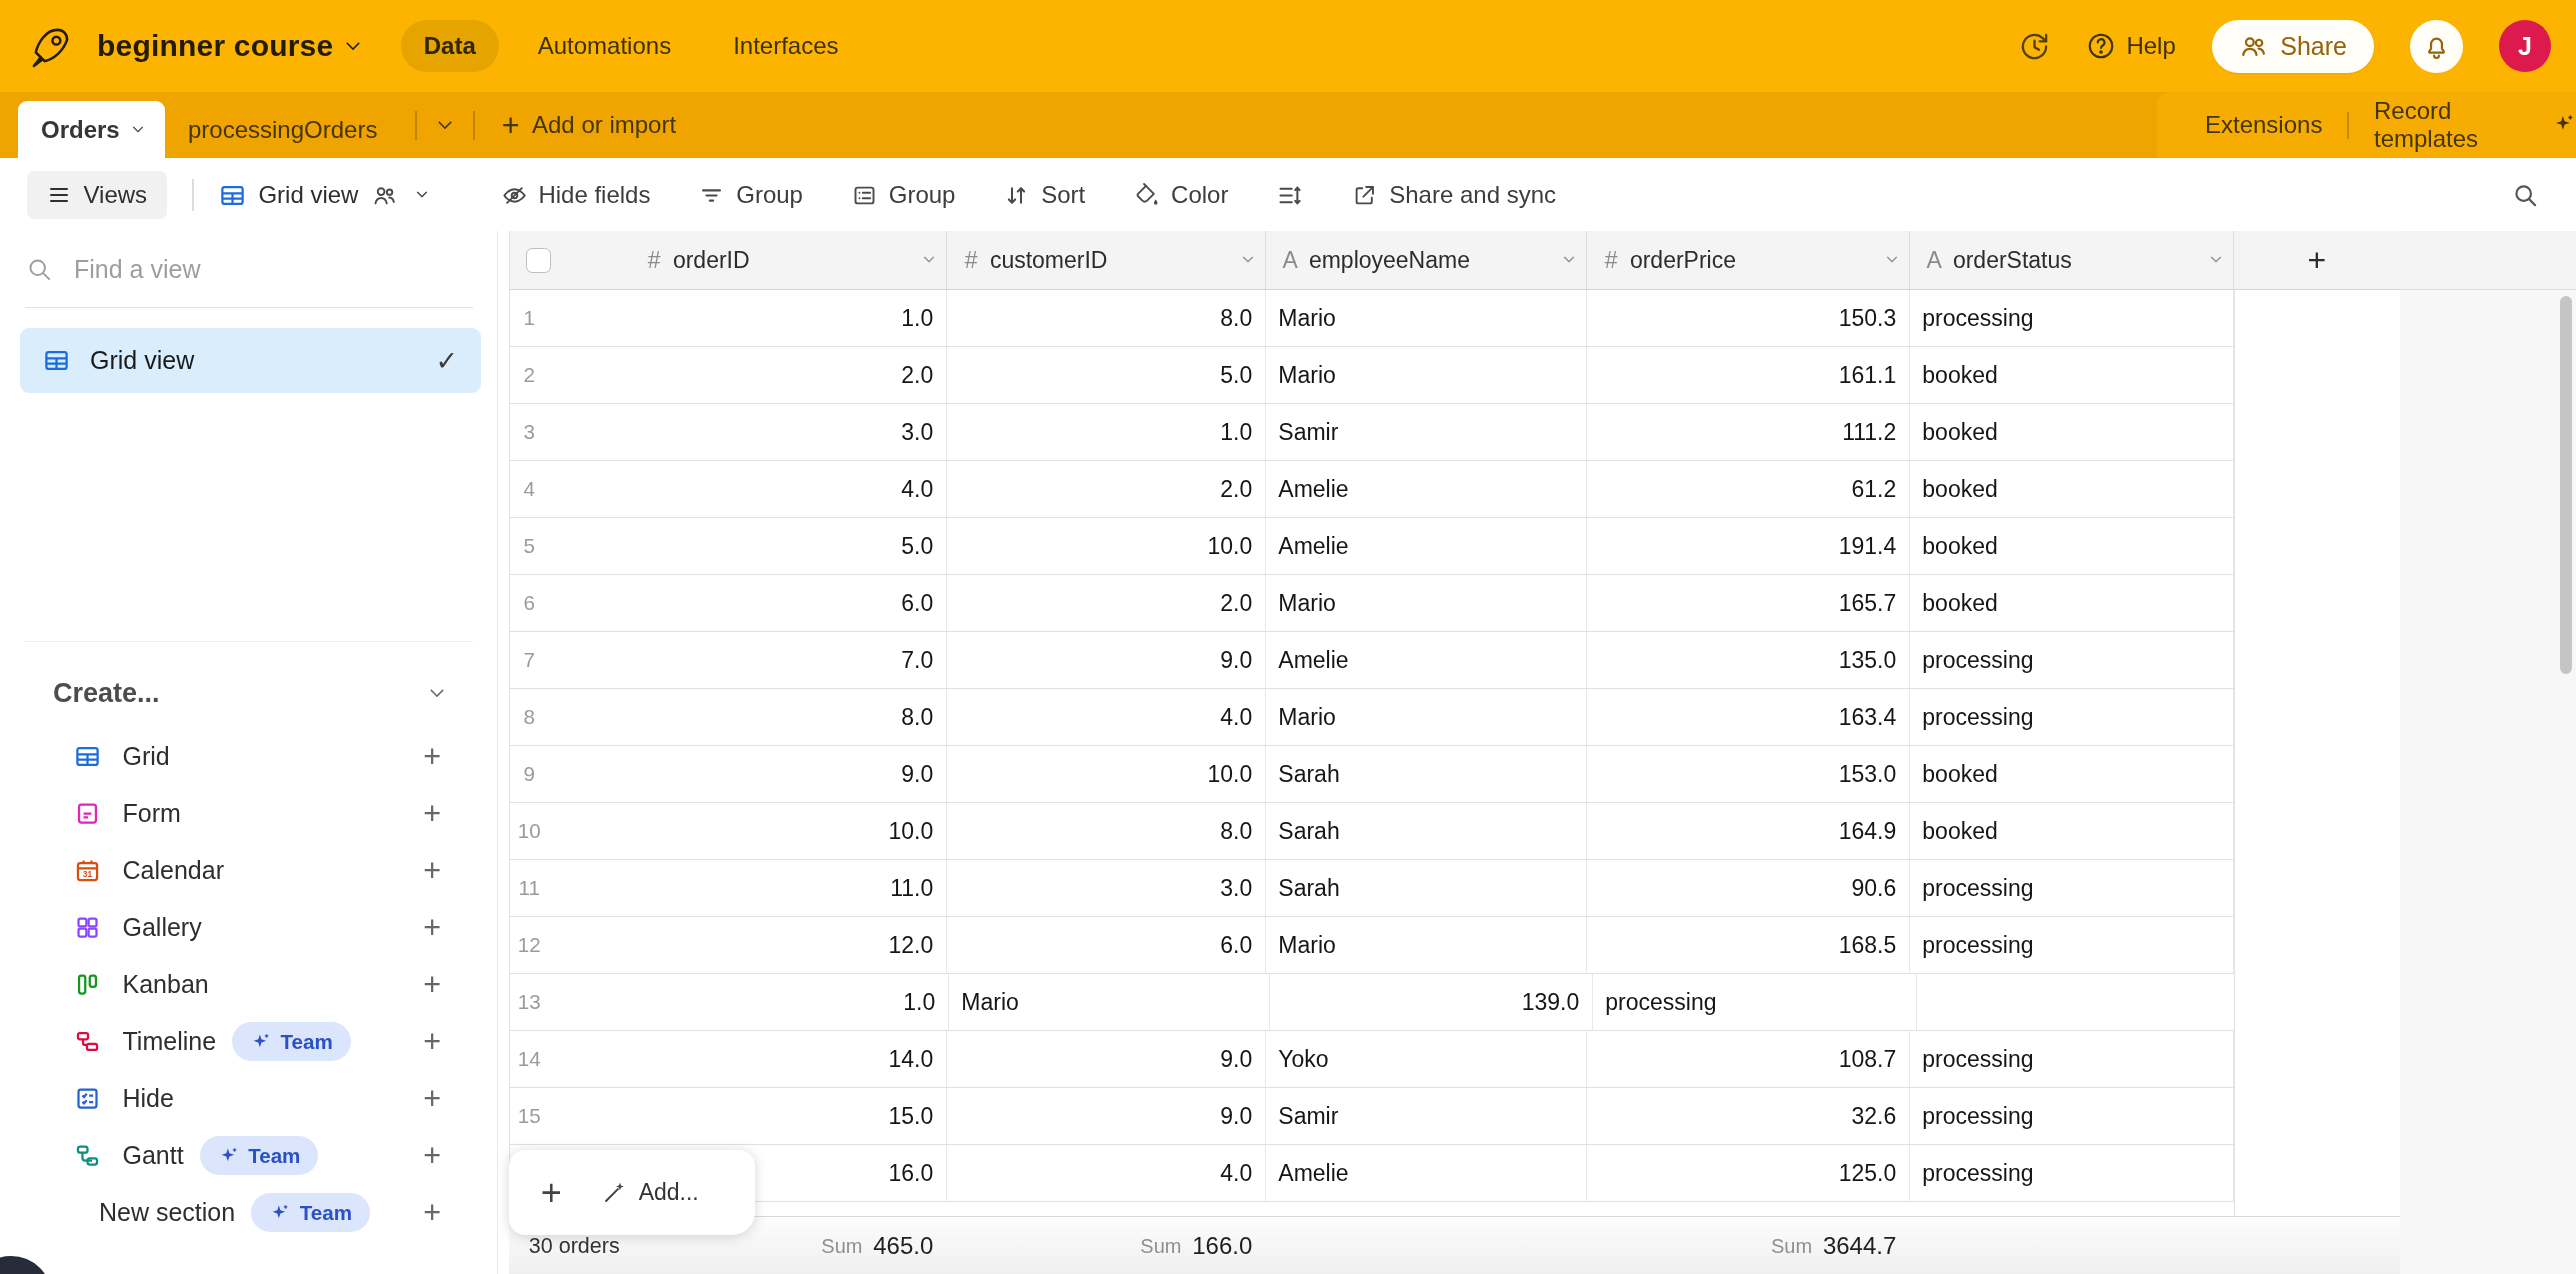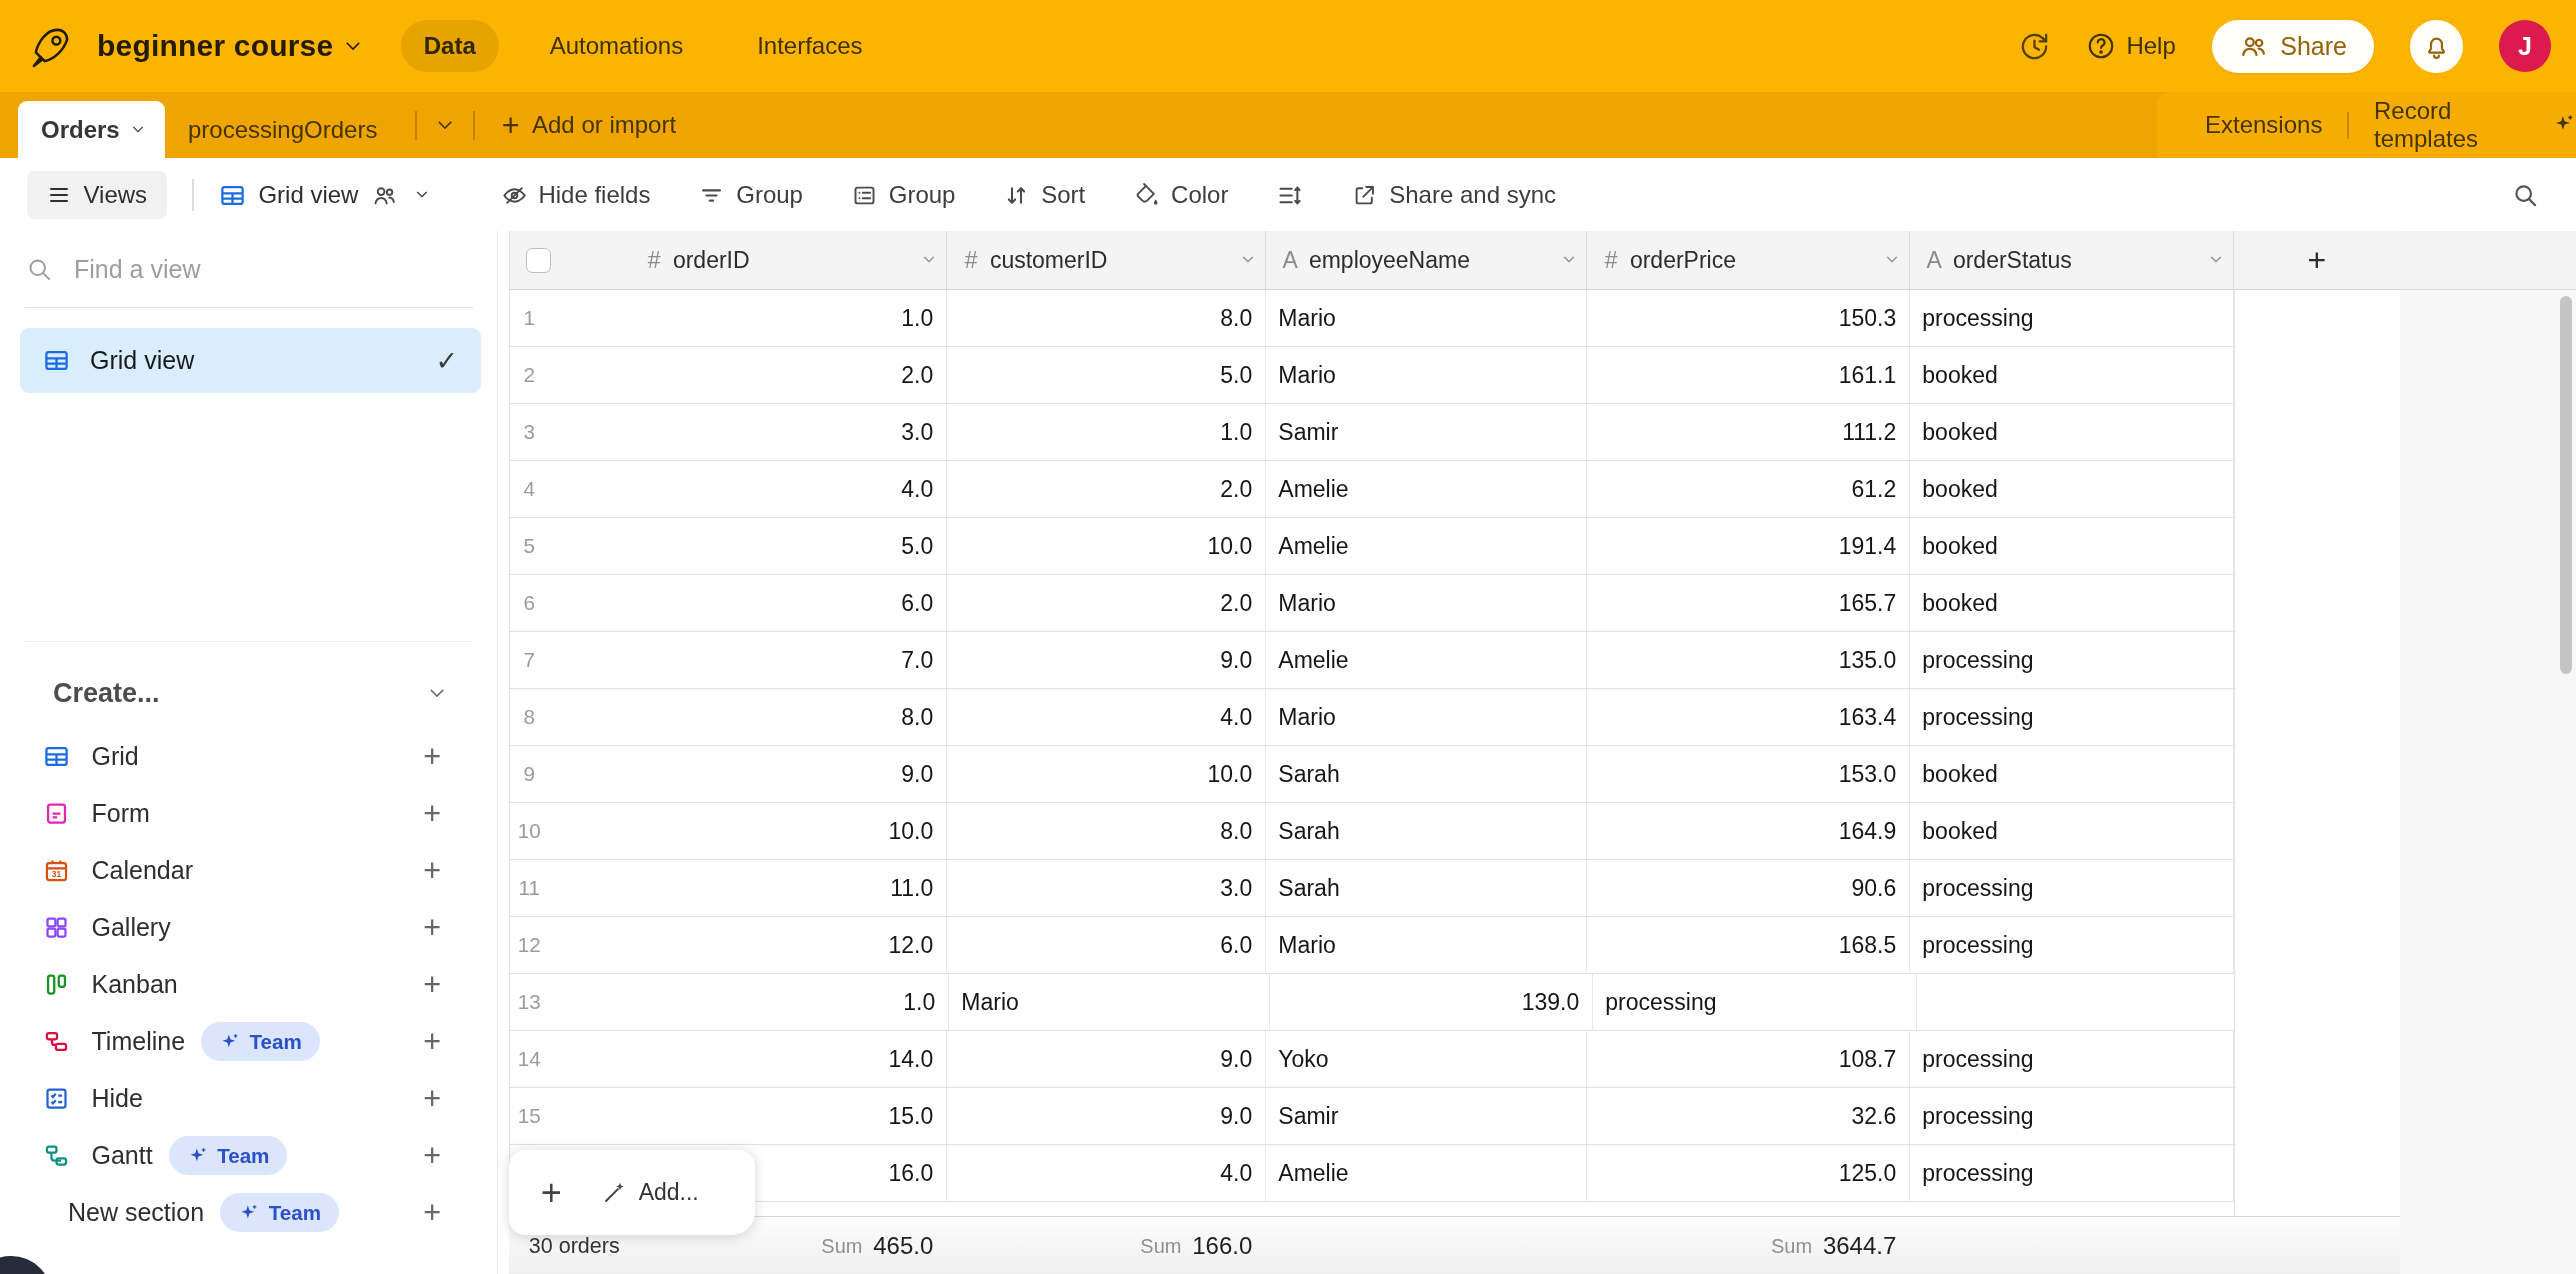--- a/index.html
+++ b/index.html
@@ -12,21 +12,21 @@
   svg{display:block;}
   .chev{display:inline-block;width:10px;height:10px;border-right:2.2px solid currentColor;border-bottom:2.2px solid currentColor;transform:rotate(45deg) translate(-1.8px,-1.8px);border-radius:0.9px;}
   .chev.sm{width:8px;height:8px;border-width:2px;}
 
   
   .topbar{position:absolute;left:0;top:0;width:2576px;height:92px;background:#fcb400;display:flex;align-items:center;justify-content:space-between;}
   .tb-left{display:flex;align-items:center;height:100%;}
   .logo{margin-left:27px;width:47px;height:47px;color:#241c02;}
   .base-name{margin-left:23px;font-size:30px;font-weight:bold;color:#241c02;letter-spacing:0.2px;cursor:pointer;}
   .tb-title-chev{margin-left:14.3px;color:#241c02;}
-  .top-nav{display:flex;align-items:center;margin-left:43px;gap:28px;}
+  .top-nav{display:flex;align-items:center;margin-left:43px;gap:16px;}
   .nav-pill{font-size:24px;color:#3e3100;padding:11.7px 23px;border-radius:27px;cursor:pointer;}
   .nav-pill.active{background:rgba(0,0,0,0.085);font-weight:600;color:#302600;}
   .tb-right{display:flex;align-items:center;gap:36px;margin-right:25px;}
   .tb-icon{width:31px;height:31px;color:#514000;cursor:pointer;}
   .help-btn{display:flex;align-items:center;gap:10.8px;color:#3e3100;font-size:24px;cursor:pointer;}
   .share-btn{display:flex;align-items:center;gap:12.5px;background:#fffef9;border-radius:27px;height:53px;padding:0 27px;color:#96620a;font-size:25px;cursor:pointer;box-shadow:0 0.9px 1.8px rgba(0,0,0,.08);}
   .share-btn svg{width:29px;height:29px;}
   .bell-btn{width:53px;height:53px;border-radius:50%;background:#fffef9;display:flex;align-items:center;justify-content:center;color:#96620a;cursor:pointer;}
   .bell-btn svg{width:29px;height:29px;}
   .avatar{width:52px;height:52px;border-radius:50%;background:#dc1a4e;color:#fff;font-size:25px;font-weight:600;display:flex;align-items:center;justify-content:center;cursor:pointer;}
@@ -69,21 +69,21 @@
   .find-view input::placeholder{color:#9e9e9e;}
   .view-item-selected{position:absolute;left:20px;top:97px;width:461px;height:65px;background:#d9edfc;border-radius:9px;display:flex;align-items:center;cursor:pointer;}
   .view-item-selected .gicon{width:27px;height:27px;color:#1b6ce0;margin-left:23px;}
   .view-item-selected .label{font-size:25px;font-weight:500;color:#1b1b1b;margin-left:20px;}
   .view-item-selected .check{margin-left:auto;margin-right:23px;font-size:27px;color:#3c3c3c;}
   .side-hr{position:absolute;left:25px;top:410px;width:448px;height:0.9px;background:#ececec;}
   .create-row{position:absolute;left:0;top:437px;width:498px;height:50px;display:flex;align-items:center;cursor:pointer;padding-left:8px;}
   .create-row .label{margin-left:45px;font-size:27px;font-weight:600;color:#4c4c4c;}
   .create-row .chev{margin-left:auto;margin-right:56px;color:#6a6a6a;}
   .create-list{position:absolute;left:0;top:497px;width:498px;}
-  .create-item{height:57px;display:flex;align-items:center;cursor:pointer;}
+  .create-item{height:57px;display:flex;align-items:center;cursor:pointer;padding-left:31px;}
   .create-item .icon{width:27px;height:27px;margin-left:43px;flex:none;}
   .create-item .label{font-size:25px;color:#2e2e2e;margin-left:21.5px;}
   .create-item.no-icon .label{margin-left:68px;}
   .create-item .badge{display:flex;align-items:center;gap:9px;background:#dbe5fc;color:#2b50c7;border-radius:20px;height:39px;padding:0 18px;margin-left:16px;font-size:20.6px;font-weight:600;}
   .create-item .badge svg{width:21.5px;height:21.5px;}
   .create-item .plus{margin-left:auto;margin-right:57px;font-size:30.5px;font-weight:300;color:#666;}
   .corner-bubble{position:absolute;left:-30.5px;top:1025px;width:82px;height:82px;border-radius:50%;background:#272b3a;}
 
   
   .main{position:absolute;left:498px;top:231px;right:0;bottom:0;background:#fff;}

